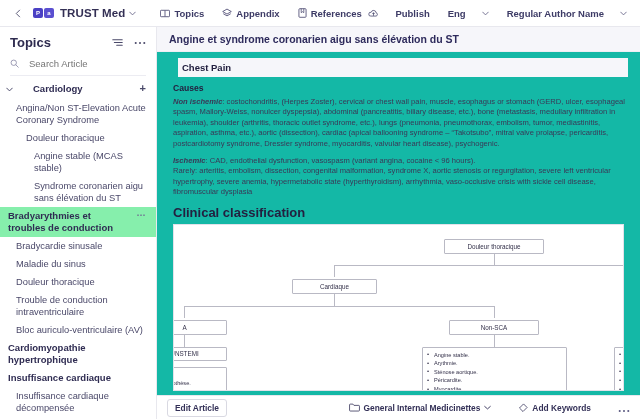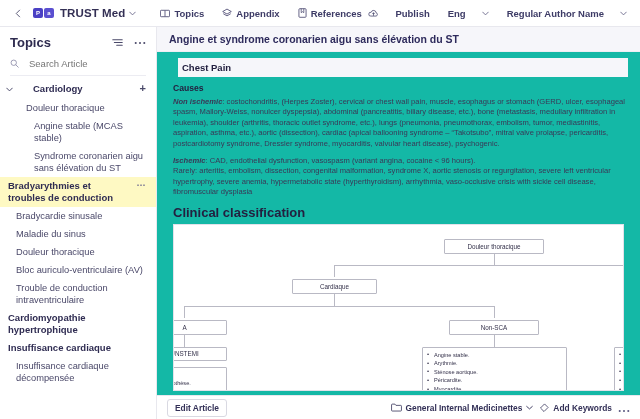--- a/index.html
+++ b/index.html
@@ -72,21 +72,21 @@
   .search-input {
     border: 0; outline: 0; font-size: 9.5px; color: #8b89a6;
     font-family: "Liberation Sans", sans-serif; background: transparent; width: 110px;
   }
   .tree { padding: 4px 0 0 0; overflow: hidden; flex: 1; }
   .tree-row {
     display: flex; align-items: flex-start; gap: 20px;
     padding: 3px 10px 3px 6px; cursor: pointer; position: relative;
   }
   .tree-row.group { font-weight: bold; color: #2f2c52; font-size: 9.6px; }
-  .tree-row.highlight { background: #fef9c3; }
+  .tree-row.highlight { background: #86efac; }
   .tree-label { font-size: 9.3px; line-height: 12px; color: #4a4869; }
   .tree-row.group .tree-label { font-size: 9.5px; font-weight: bold; color: #2f2c52; }
   .chev { font-size: 6px; color: #5c5a7d; line-height: 12px; padding-top: 1px; }
   .plus { margin-left: auto; font-size: 11px; color: #4b4a6a; line-height: 10px; }
   .dots-sm { margin-left: auto; font-size: 9px; color: #6f6d90; letter-spacing: .5px; }
   .ind1 { padding-left: 16px; }
   .ind2 { padding-left: 26px; }
   .ind3 { padding-left: 34px; }
 
   
@@ -135,21 +135,21 @@
   
   .botbar {
     height: 24px; border-top: 1px solid #e8e8ee; display: flex; align-items: center;
     padding: 0 10px; background: #fff;
   }
   .edit-btn {
     border: 1px solid #d9d9e2; border-radius: 3px; padding: 3px 7px;
     font-size: 8.4px; font-weight: bold; color: #333057; background: #fff; cursor: pointer;
     font-family: "Liberation Sans", sans-serif;
   }
-  .bot-right { margin-left: auto; display: flex; align-items: flex-end; gap: 6px; }
+  .bot-right { margin-left: auto; display: flex; align-items: flex-end; gap: 27px; }
   .bot-item {
     display: flex; align-items: center; gap: 4px;
     font-size: 8.4px; font-weight: bold; color: #333057; cursor: pointer;
   }
   .dots-btn { font-size: 10px; color: #5a5880; letter-spacing: .6px; cursor: pointer; }
 </style>
 </head>
 <body>
 
 <div class="topbar">
@@ -266,20 +266,23 @@
       <div class="tree-row group">
         <span class="chev">
           <svg width="7" height="5" viewBox="0 0 10 6">
               <path d="M1 1 L5 5 L9 1" stroke="#4b4a6a" stroke-width="1.4" fill="none" stroke-linecap="round"></path>
             </svg>
         </span>
         <span class="tree-label">Cardiology</span>
         <span class="plus">+</span>
       </div>
 
+      <div class="tree-row ind1">
+        <span class="tree-label">Angina/Non ST-Elevation Acute Coronary Syndrome</span>
+      </div>
       <div class="tree-row ind2">
         <span class="tree-label">Douleur thoracique</span>
       </div>
       <div class="tree-row ind3">
         <span class="tree-label">Angine stable (MCAS stable)</span>
       </div>
       <div class="tree-row ind3">
         <span class="tree-label">Syndrome coronarien aigu sans élévation du ST</span>
       </div>
 
@@ -291,24 +294,24 @@
       <div class="tree-row ind1">
         <span class="tree-label">Bradycardie sinusale</span>
       </div>
       <div class="tree-row ind1">
         <span class="tree-label">Maladie du sinus</span>
       </div>
       <div class="tree-row ind1">
         <span class="tree-label">Douleur thoracique</span>
       </div>
       <div class="tree-row ind1">
+        <span class="tree-label">Trouble de conduction intraventriculaire</span>
+      </div>
+      <div class="tree-row ind1">
         <span class="tree-label">Bloc auriculo-ventriculaire (AV)</span>
-      </div>
-      <div class="tree-row ind1">
-        <span class="tree-label">Trouble de conduction intraventriculaire</span>
       </div>
 
       <div class="tree-row group">
         <span class="tree-label" style="padding-left:2px">Cardiomyopathie hypertrophique</span>
       </div>
       <div class="tree-row group">
         <span class="tree-label" style="padding-left:2px">Insuffisance cardiaque</span>
       </div>
       <div class="tree-row ind1">
         <span class="tree-label">Insuffisance cardiaque décompensée</span>

